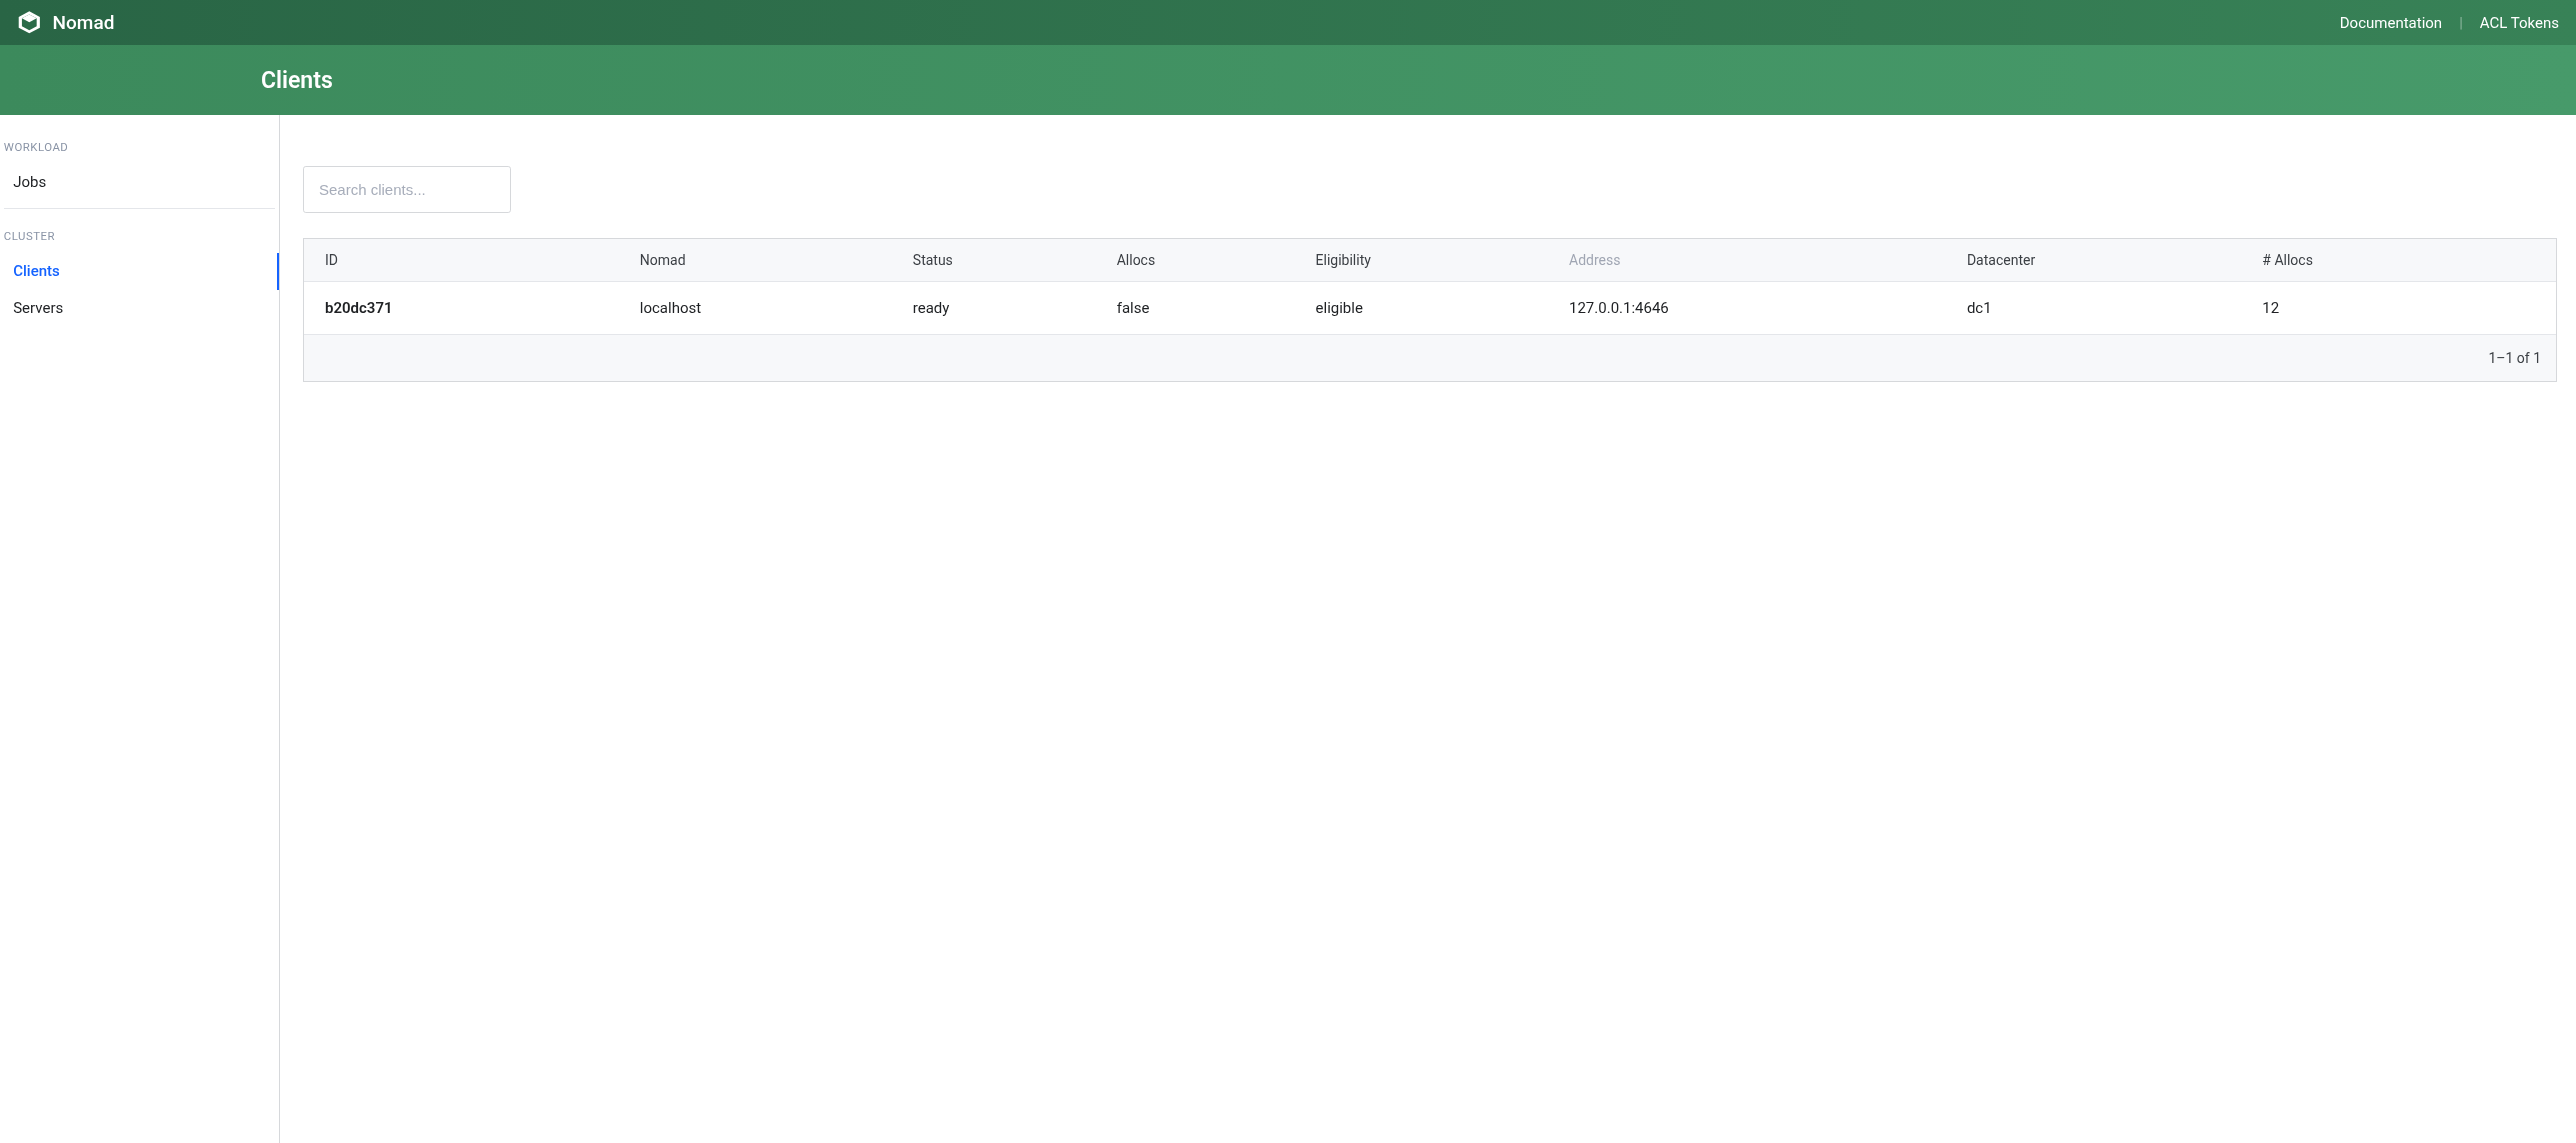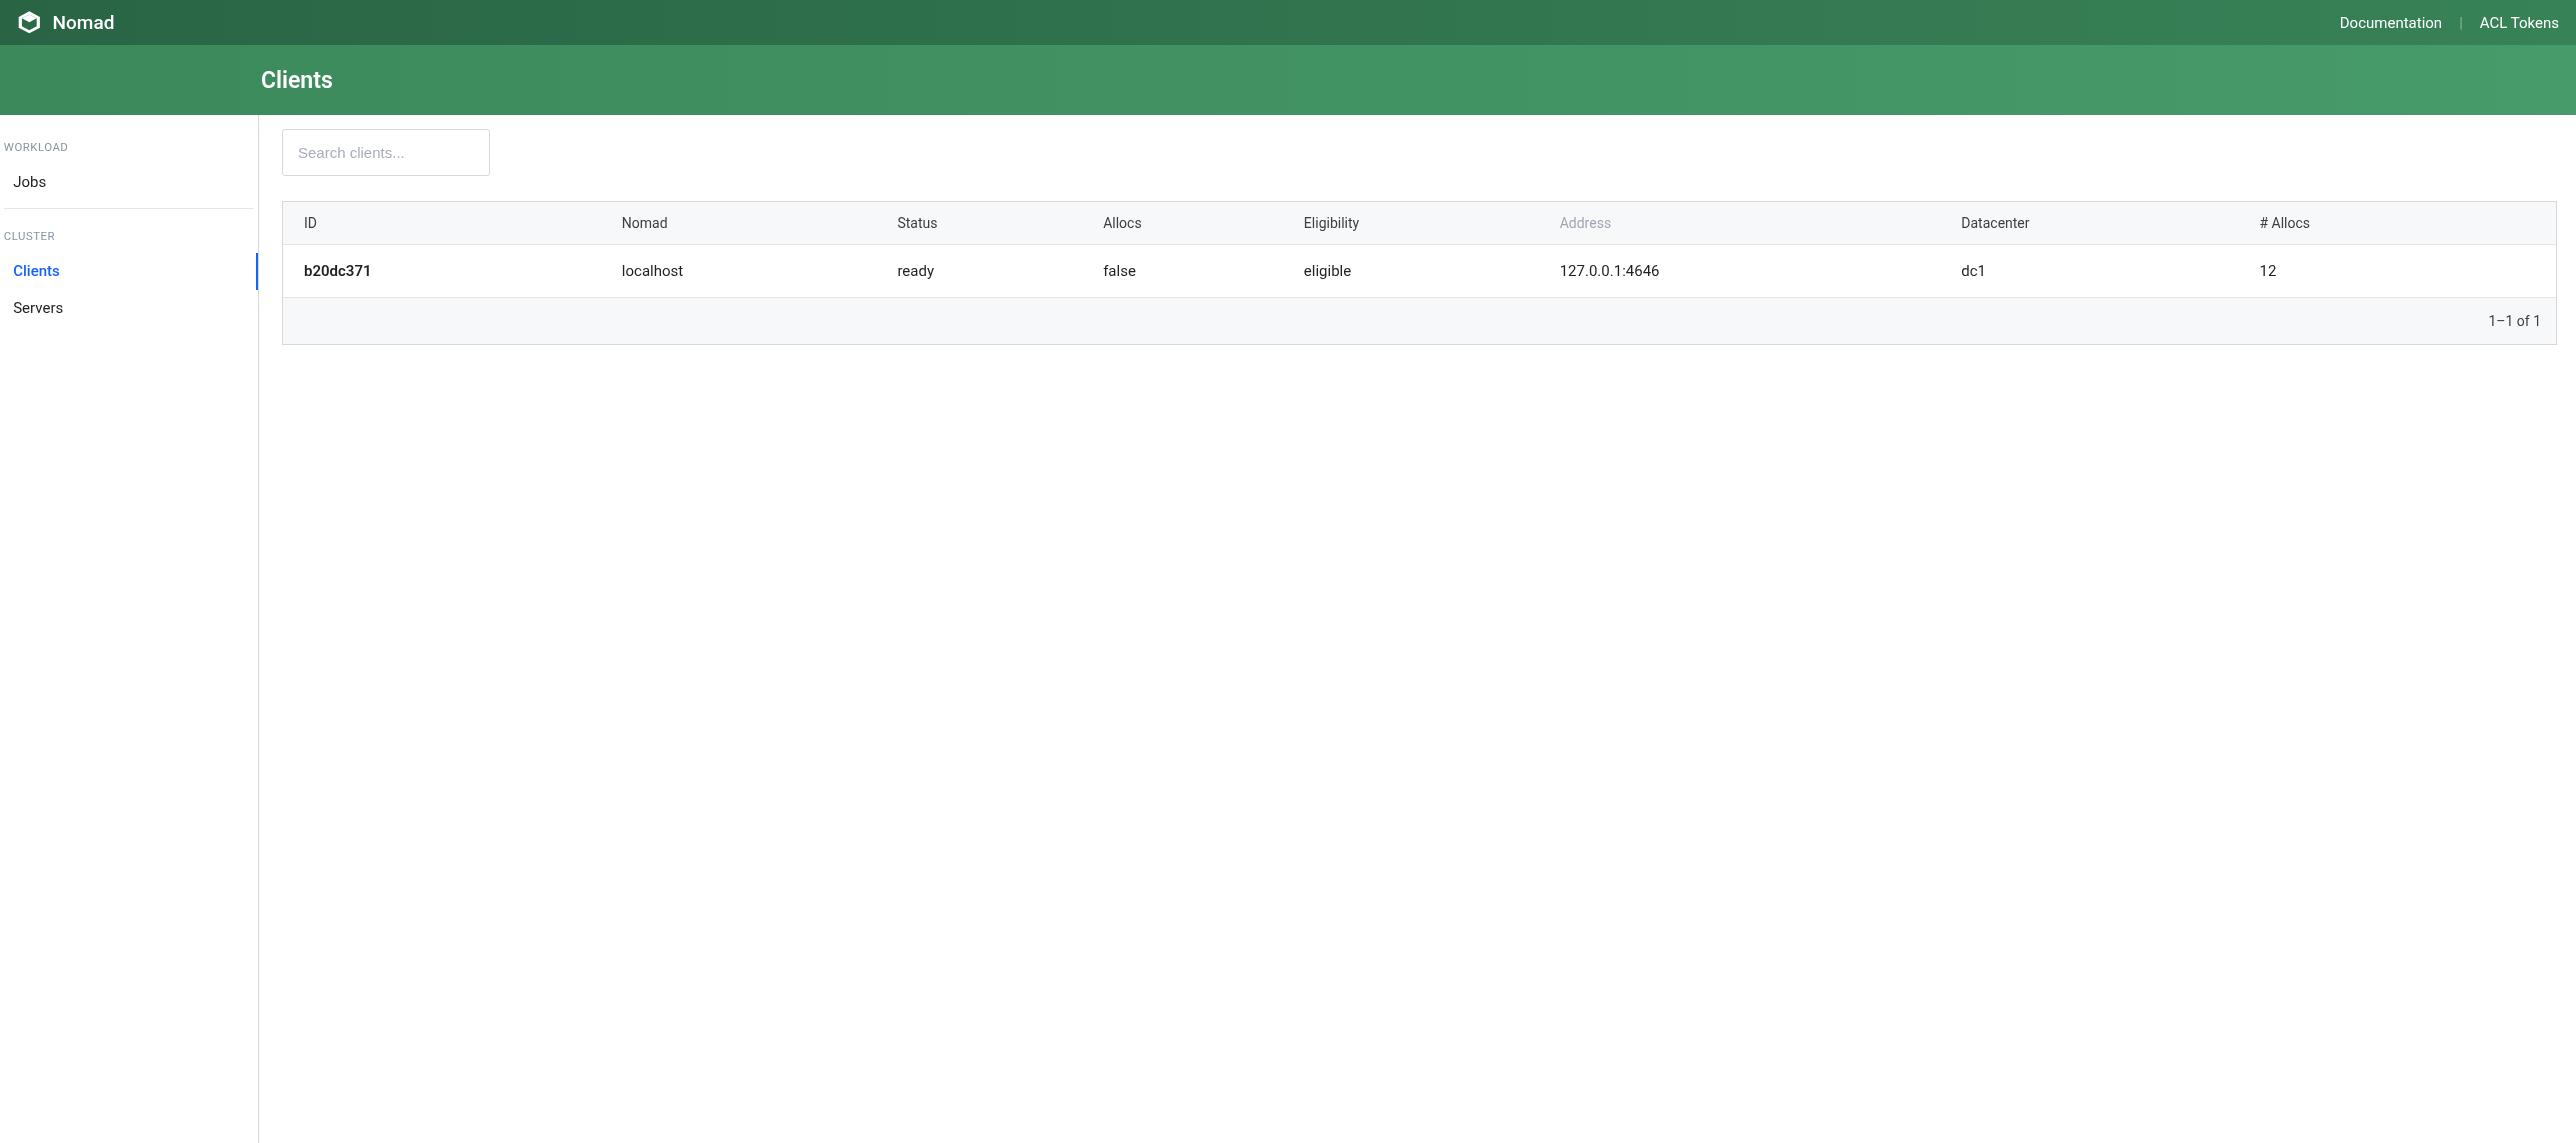--- a/index.html
+++ b/index.html
@@ -42,21 +42,21 @@
   display: flex;
   align-items: center;
   padding-left: 261px;
   color: #fff;
 }
 .subhead h1 { font-size: 23px; font-weight: 600; }
 .layout {
   display: flex;
 }
 .sidebar {
-  width: 259px;
+  width: 280px;
   border-right: 0.9px solid #d6d8db;
   padding-top: 17px;
   min-height: calc(100vh - 115px);
 }
 .side-section-label {
   font-size: 11.4px;
   letter-spacing: 0.5px;
   color: #8a94a6;
   padding: 7.6px 3.8px 9.5px 3.8px;
   text-transform: uppercase;
@@ -74,21 +74,22 @@
   border-right: 2.8px solid #1563ff;
   font-weight: 500;
 }
 .side-divider {
   border: 0;
   border-top: 0.9px solid #e4e6ea;
   margin: 7.6px 3.8px 13.2px 3.8px;
 }
 .main {
   flex: 1;
-  padding: 14px 19px 23px 23px;
+  padding: 23px 19px 23px 23px;
+  margin-top: 28px;
 }
 .search-wrap { margin-bottom: 24.6px; }
 .search-input {
   width: 208px;
   height: 47px;
   padding: 0 15px;
   font-size: 15px;
   border: 0.9px solid #d6d8db;
   border-radius: 2.8px;
   color: #333;

